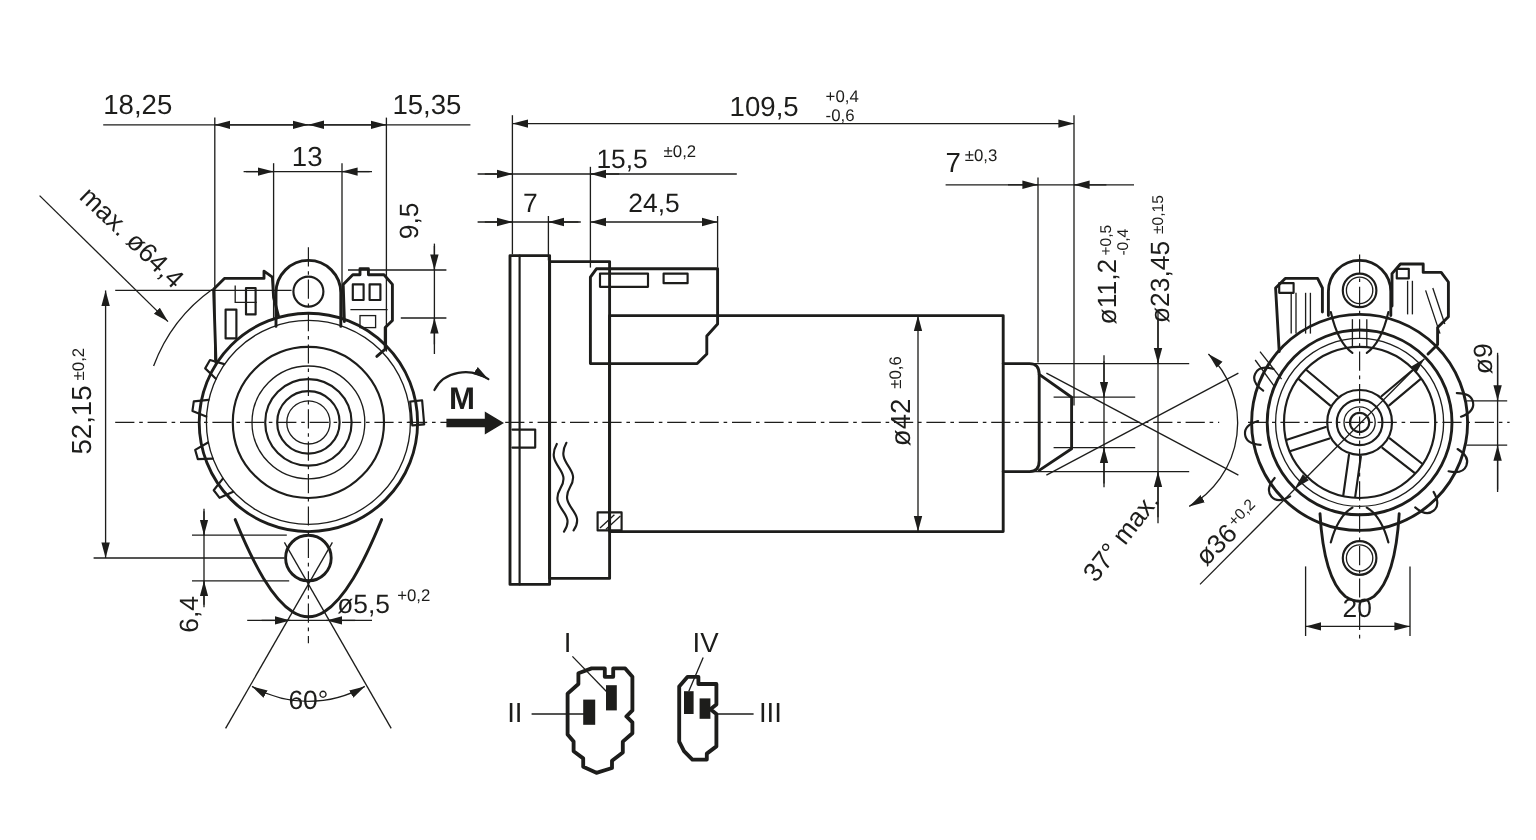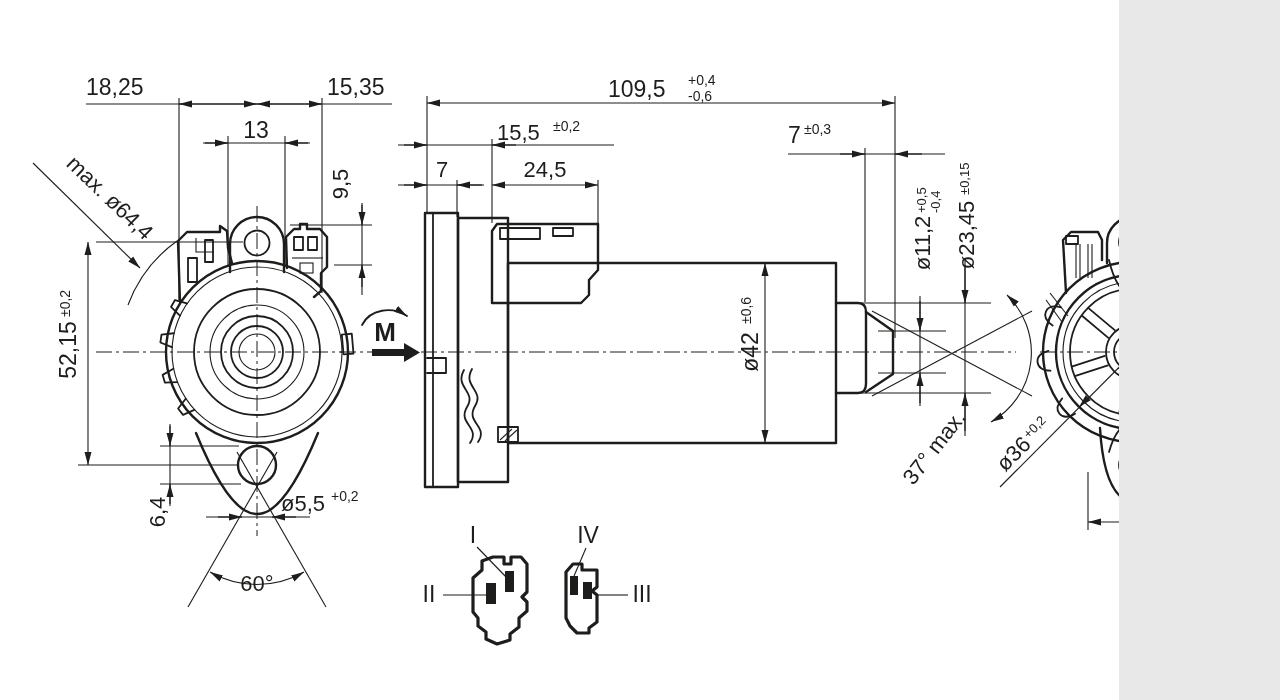--- a/index.html
+++ b/index.html
@@ -1,16 +1,16 @@
 <!DOCTYPE html>
 <html><head>
 <meta charset="utf-8">
 <style>
   html,body{margin:0;padding:0;background:#e8e8e8;}
-  .stage{width:1119px;height:700px;background:#ffffff;position:relative;overflow:hidden;
+  .stage{width:1280px;height:700px;background:#ffffff;position:relative;overflow:hidden;
          font-family:"Liberation Sans", sans-serif;}
   svg{display:block}
   .ol  {fill:none;stroke:#1d1d1b;stroke-width:2.4;stroke-linejoin:round;stroke-linecap:round;}
   .ol2 {fill:none;stroke:#1d1d1b;stroke-width:1.8;stroke-linejoin:round;stroke-linecap:round;}
   .thin{fill:none;stroke:#1d1d1b;stroke-width:1.1;}
   .dim {fill:none;stroke:#1d1d1b;stroke-width:1.1;}
   .cl  {fill:none;stroke:#1d1d1b;stroke-width:1;stroke-dasharray:16 4 3 4;}
   .wfill{fill:#ffffff;}
   .ink {fill:#1d1d1b;stroke:none;}
   text{fill:#1d1d1b;font-family:"Liberation Sans", sans-serif;}

